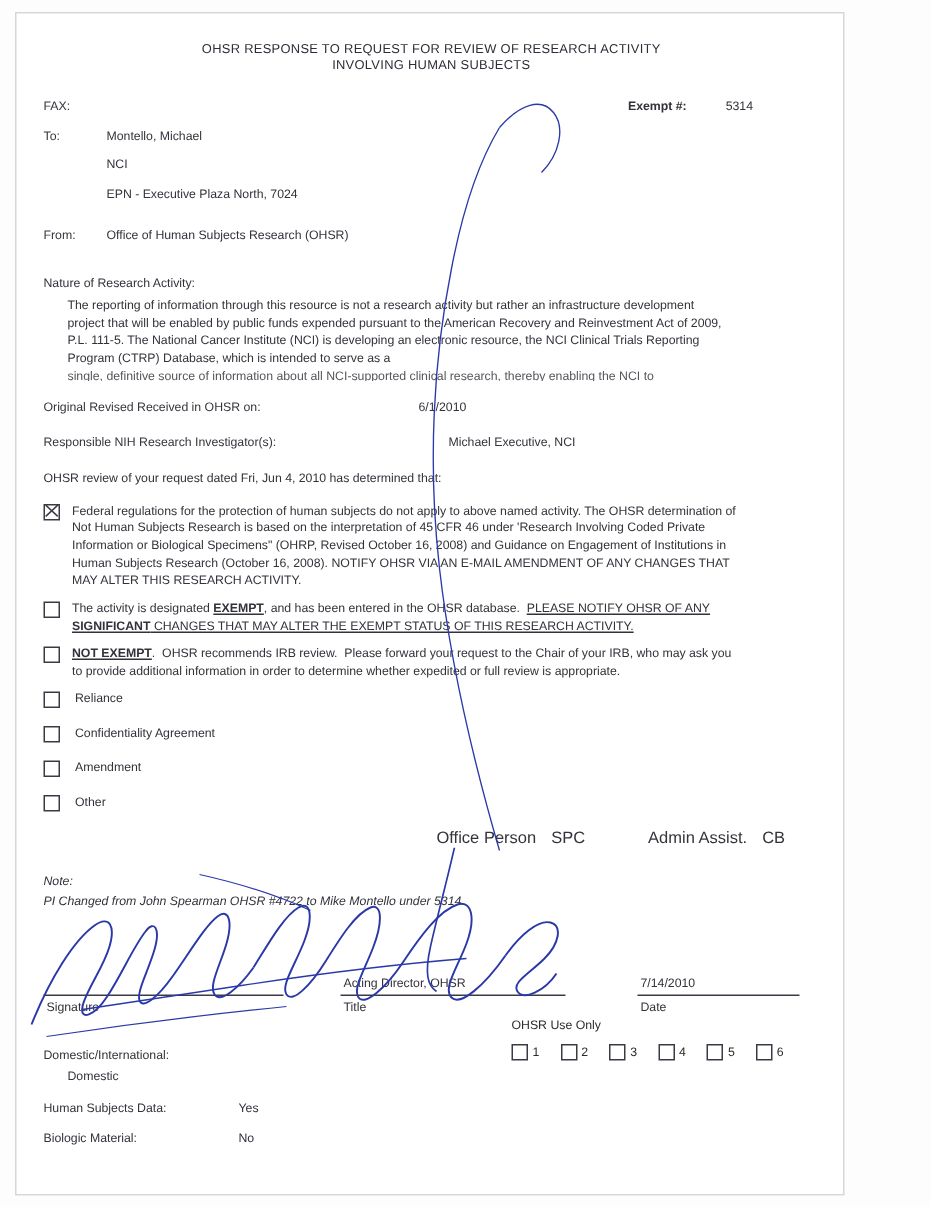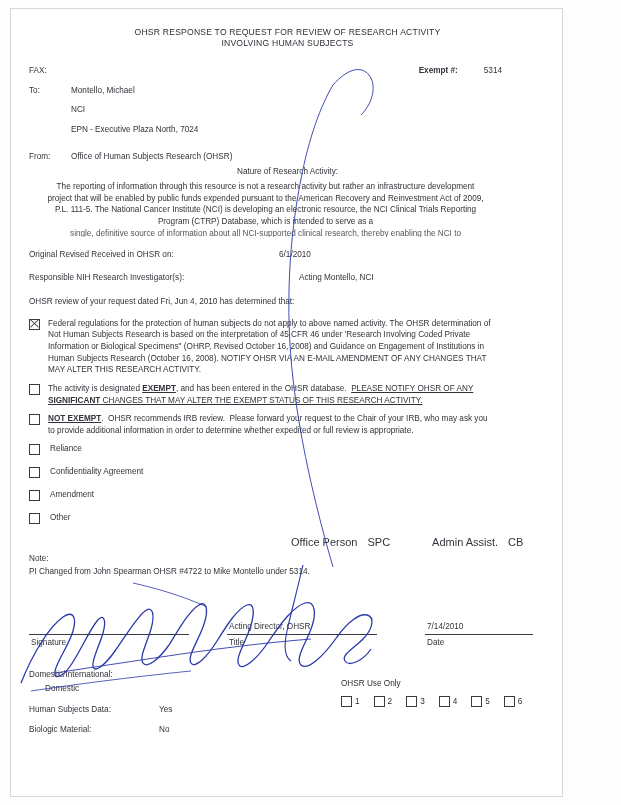--- a/index.html
+++ b/index.html
@@ -65,21 +65,21 @@
 
   .to-block { margin-top: 9px; }
   .to-line { display: flex; }
   .to-line .lbl { width: 42px; flex: 0 0 42px; }
   .to-line .val { flex: 1; }
   .to-line + .to-line { margin-top: 9px; }
 
   .from-row { margin-top: 16px; display: flex; }
   .from-row .lbl { width: 42px; flex: 0 0 42px; }
 
-  .nature { margin-top: 4px; text-align: center; }
+  .nature { margin-top: 21px; }
   .nature-label { }
   .nature-body {
     margin-top: 3px;
     padding-left: 16px;
     padding-right: 60px;
     line-height: 1.45;
     position: relative;
   }
   .nature-body .clipped {
     display: block;
@@ -139,21 +139,21 @@
     margin-top: 4px;
     display: flex;
     padding-left: 262px;
     font-size: 11px;
   }
   .officer-row .seg { display: flex; align-items: baseline; }
   .officer-row .seg .k { color: #34343c; }
   .officer-row .seg .v { margin-left: 10px; }
   .officer-row .seg + .seg { margin-left: 42px; }
 
-  .note { margin-top: 4px; }
+  .note { margin-top: 16px; font-style: italic; }
   .note-body { margin-top: 2px; }
 
   .sig-area {
     margin-top: 38px;
     position: relative;
     height: 40px;
   }
   .sig-line {
     position: absolute;
     border-bottom: 1px solid #3a3a44;
@@ -244,21 +244,21 @@
         </div>
       </div>
 
       <div class="req-row">
         <span class="lbl">Original Revised Received in OHSR on:</span>
         <span>6/1/2010</span>
       </div>
 
       <div class="resp-row">
         <span class="lbl">Responsible NIH Research Investigator(s):</span>
-        <span>Acting Montello,  NCI</span>
+        <span>Michael Executive,  NCI</span>
       </div>
 
       <div class="review-row">OHSR review of your request dated Fri, Jun 4, 2010 has determined that:</div>
 
       <div class="checks">
 
         <div class="chk-item">
           <span class="box checked"></span>
           <span class="chk-text">Federal regulations for the protection of human subjects do not apply to above named activity.  The OHSR determination of Not Human Subjects Research is based on the interpretation of 45 CFR 46 under 'Research Involving Coded Private Information or Biological Specimens" (OHRP, Revised October 16, 2008) and Guidance on Engagement of Institutions in Human Subjects Research (October 16, 2008). NOTIFY OHSR VIA AN E-MAIL AMENDMENT OF ANY CHANGES THAT MAY ALTER THIS RESEARCH ACTIVITY.</span>
         </div>

